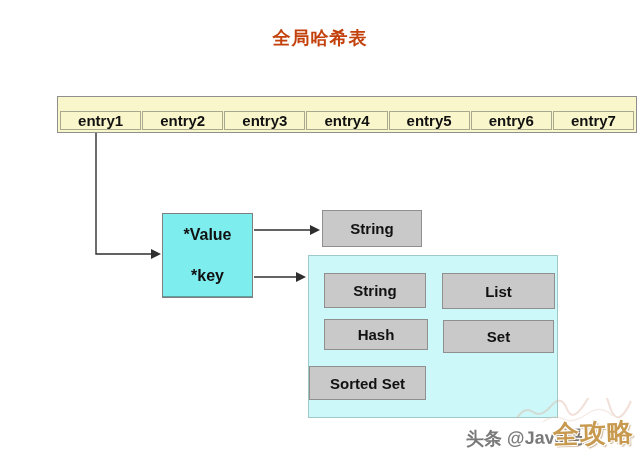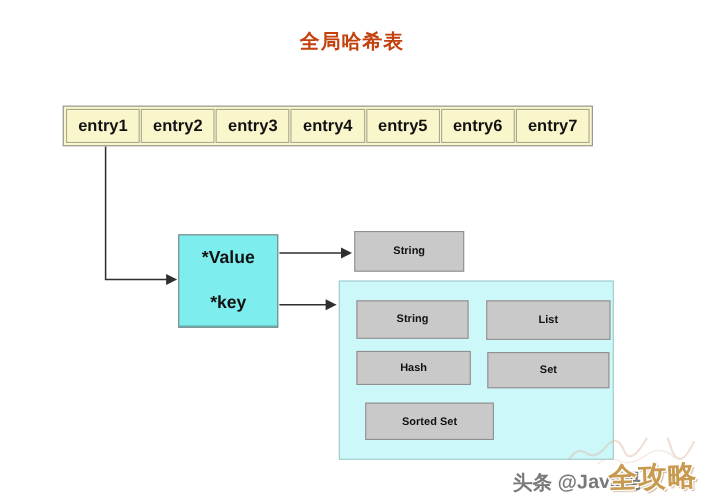--- a/index.html
+++ b/index.html
@@ -6,24 +6,24 @@
   .canvas{
     position:relative;width:640px;height:455px;background:#fff;overflow:hidden;
     font-family:"Liberation Sans",sans-serif;color:#111;
   }
   .title{
     position:absolute;left:0;top:26px;width:640px;text-align:center;
     font-size:18px;font-weight:bold;letter-spacing:1px;color:#c2410c;
   }
   
   .entries{
-    position:absolute;left:57px;top:96px;width:482px;height:37px;
+    position:absolute;left:57px;top:96px;width:580px;height:37px;
     box-sizing:border-box;border:1px solid var(--box-border,#8f8f8f);
     background:var(--entry-fill,#FAF6CC);
-    display:flex;padding:2px;gap:1px;z-index:2;
+    display:flex;padding:2px;gap:1px;z-index:2;align-items:flex-end;
   }
   .entry-cell{
     flex:1;box-sizing:border-box;border:1px solid #a8a88e;
     background:var(--entry-fill,#FAF6CC);
     display:flex;align-items:center;justify-content:center;
     font-weight:bold;font-size:15px;color:#111;
   }
   
   .kv{
     position:absolute;left:162px;top:213px;width:91px;height:85px;
@@ -33,35 +33,35 @@
   .kv-cell{
     flex:1;display:flex;align-items:center;justify-content:center;
     font-weight:bold;font-size:16px;color:#111;
   }
   .kv-cell.top{border-bottom:1px solid #5f9f9f;}
   
   .gray-box{
     box-sizing:border-box;background:var(--type-box-fill,#C9C9C9);
     border:1px solid var(--box-border,#8f8f8f);
     display:flex;align-items:center;justify-content:center;
-    font-weight:bold;font-size:10px;color:#111;
+    font-weight:bold;font-size:15px;color:#111;
   }
   .string-top{position:absolute;left:322px;top:210px;width:100px;height:37px;z-index:2;}
   
   .vt-container{
     position:absolute;left:308px;top:255px;width:250px;height:163px;
     box-sizing:border-box;border:1px solid #9fc9c9;
     background:var(--container-fill,#CDF8F9);z-index:2;
   }
   .vt-box{position:absolute;}
   .vt-string{left:15px;top:17px;width:102px;height:35px;}
   .vt-list{left:133px;top:17px;width:113px;height:36px;}
   .vt-hash{left:15px;top:63px;width:104px;height:31px;}
   .vt-set{left:134px;top:64px;width:111px;height:33px;}
-  .vt-sorted{left:23px;top:110px;width:117px;height:34px;}
+  .vt-sorted{left:0;top:110px;width:117px;height:34px;}
   
   .connectors{position:absolute;left:0;top:0;width:640px;height:455px;z-index:1;pointer-events:none;}
   
   .wm-source{
     position:absolute;left:466px;top:426px;font-size:18px;font-weight:bold;
     color:var(--watermark-gray,#6E6E6E);white-space:nowrap;transform:rotate(-1deg);
     opacity:.92;z-index:3;
   }
   .wm-stamp{
     position:absolute;left:553px;top:416px;font-size:26px;font-weight:bold;

